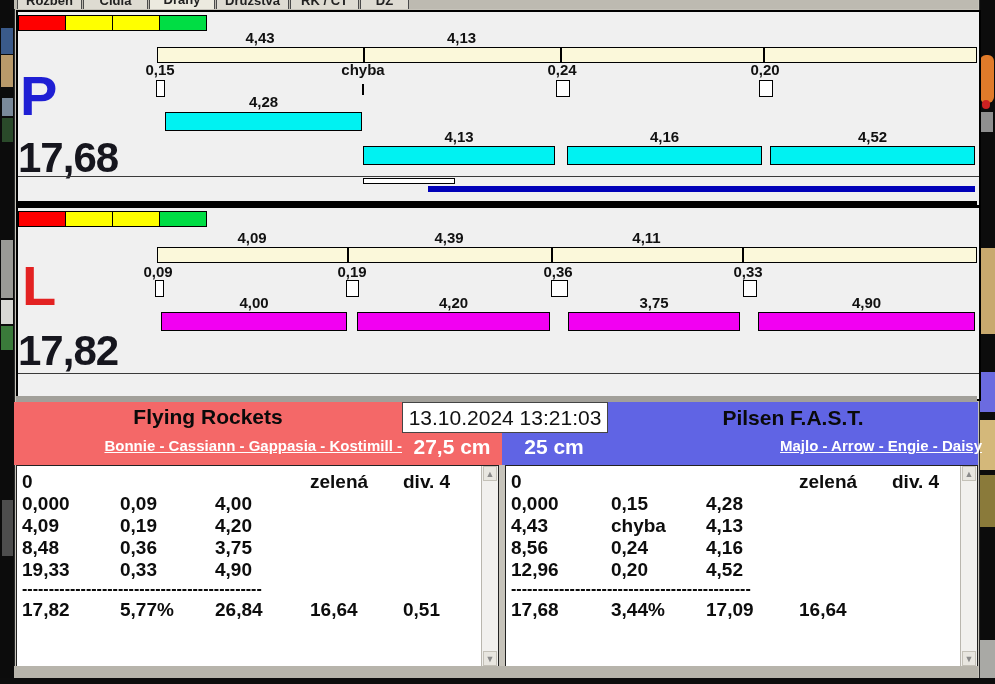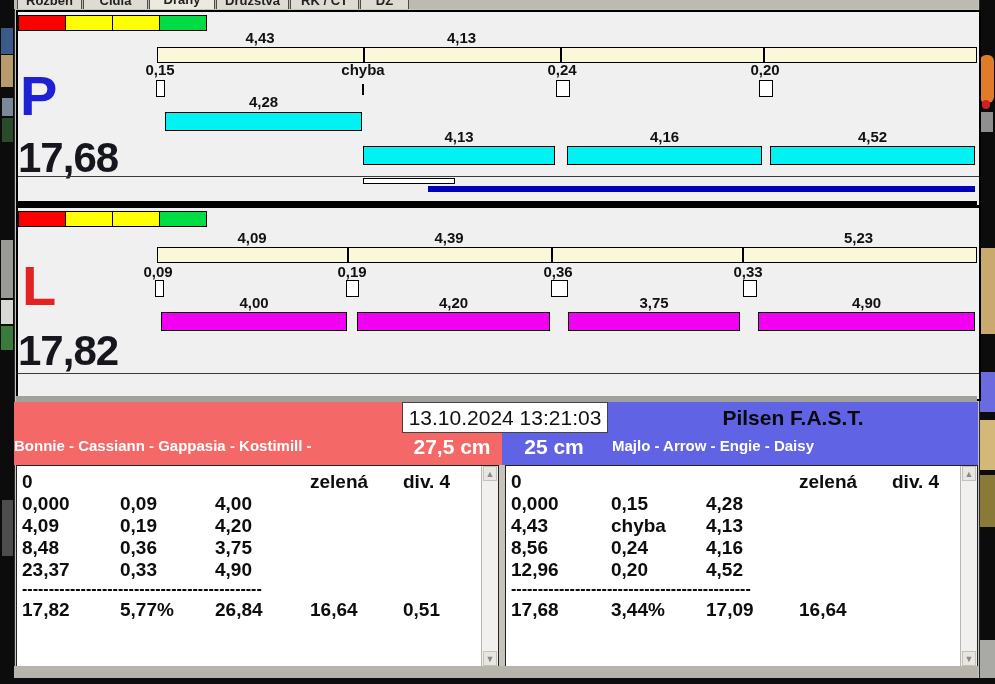--- a/index.html
+++ b/index.html
@@ -30,21 +30,21 @@
   .cyan{background:#00f2f2;}
   .magenta{background:#f200f2;}
   .lane-letter{position:absolute;font:700 56px/1 "Liberation Sans",sans-serif;}
   .lane-total{position:absolute;font:700 42px/1 "Liberation Sans",sans-serif;color:#16161e;letter-spacing:-1px;}
   .hline{position:absolute;left:0;right:0;height:1px;background:#3a3a3a;}
   .black-divider{position:absolute;left:16px;width:961px;background:#000;}
   
   .team-red{position:absolute;background:#f46868;}
   .team-blue{position:absolute;background:#6064e4;}
   .team-name{position:absolute;font:700 21px/24px "Liberation Sans",sans-serif;color:#0a0a0a;text-align:center;}
-  .team-dogs{position:absolute;font:700 15px/18px "Liberation Sans",sans-serif;color:#fff;text-align:left;}
+  .team-dogs{position:absolute;font:700 15px/18px "Liberation Sans",sans-serif;color:#fff;text-align:right;text-decoration:underline;}
   .cm-label{position:absolute;font:700 21px/24px "Liberation Sans",sans-serif;color:#fff;text-align:center;}
   .stamp-box{position:absolute;background:#fff;border:1px solid #444;
              font:400 21px/29px "Liberation Sans",sans-serif;color:#111;text-align:center;}
   
   .rtable{position:absolute;top:465px;height:200px;background:#fff;border:1px solid #222;overflow:hidden;}
   .tgrid{display:grid;padding:5px 0 0 5px;font:700 19px/22px "Liberation Sans",sans-serif;color:#0d0d0d;}
   .tgrid div{white-space:nowrap;overflow:hidden;}
   .dashes{grid-column:1/6;height:18px;font:700 16px/16px "Liberation Sans",sans-serif;letter-spacing:0;}
   .scrollbar{position:absolute;top:0;right:0;width:16px;height:100%;background:#f1f0ee;border-left:1px solid #b9b6ae;}
   .sb-btn{position:absolute;left:1px;width:14px;height:15px;background:#e8e6e0;color:#8a8a8a;
@@ -139,21 +139,21 @@
   <div class="lane" style="top:206px;height:191px;">
     <div class="lights" style="left:0;top:3px;">
       <div class="light" style="background:#ff0000;"></div>
       <div class="light" style="background:#ffff00;"></div>
       <div class="light" style="background:#ffff00;"></div>
       <div class="light" style="background:#00dd44;"></div>
     </div>
 
     <div class="lbl" style="left:139px;width:190px;top:22px;">4,09</div>
     <div class="lbl" style="left:329px;width:204px;top:22px;">4,39</div>
-    <div class="lbl" style="left:724px;width:233px;top:22px;">5,23</div>
+    <div class="lbl" style="left:533px;width:191px;top:22px;">4,11</div>
 
     <div class="cream" style="left:139px;top:39px;width:818px;">
       <div class="vdiv" style="left:189px;"></div>
       <div class="vdiv" style="left:393px;"></div>
       <div class="vdiv" style="left:584px;"></div>
     </div>
 
     <div class="lbl" style="left:100px;width:80px;top:56px;">0,09</div>
     <div class="lbl" style="left:294px;width:80px;top:56px;">0,19</div>
     <div class="lbl" style="left:500px;width:80px;top:56px;">0,36</div>
@@ -176,20 +176,21 @@
     <div class="lane-total" style="left:0;top:122px;">17,82</div>
     <div class="hline" style="top:165px;"></div>
   </div>
 
   <div class="abs" style="left:16px;top:396px;width:961px;height:6px;background:#a2a09a;"></div>
 
   <div class="abs" style="left:0;top:402px;width:995px;height:63px;">
     <div class="team-red" style="left:14px;top:0;width:488px;height:63px;"></div>
     <div class="team-blue" style="left:502px;top:0;width:476px;height:63px;"></div>
 
+    <div class="team-name" style="left:14px;top:3px;width:388px;">Flying Rockets</div>
     <div class="team-dogs" style="left:14px;top:35px;width:388px;">Bonnie - Cassiann - Gappasia - Kostimill -</div>
 
     <div class="stamp-box" style="left:402px;top:0;width:204px;height:29px;">13.10.2024 13:21:03</div>
 
     <div class="cm-label" style="left:402px;top:33px;width:100px;">27,5 cm</div>
     <div class="cm-label" style="left:502px;top:33px;width:104px;text-align:center;">25 cm</div>
 
     <div class="team-name" style="left:608px;top:4px;width:370px;">Pilsen F.A.S.T.</div>
     <div class="team-dogs" style="left:612px;top:35px;width:370px;">Majlo - Arrow - Engie - Daisy</div>
   </div>
@@ -213,21 +214,21 @@
       <div>4,20</div>
       <div></div>
         <div></div>
 
       <div>8,48</div>
       <div>0,36</div>
       <div>3,75</div>
       <div></div>
         <div></div>
 
-      <div>23,37</div>
+      <div>19,33</div>
       <div>0,33</div>
       <div>4,90</div>
       <div></div>
         <div></div>
 
       <div class="dashes" style="width:272px;">---------------------------------------------</div>
 
       <div>17,82</div>
       <div>5,77%</div>
       <div>26,84</div>

